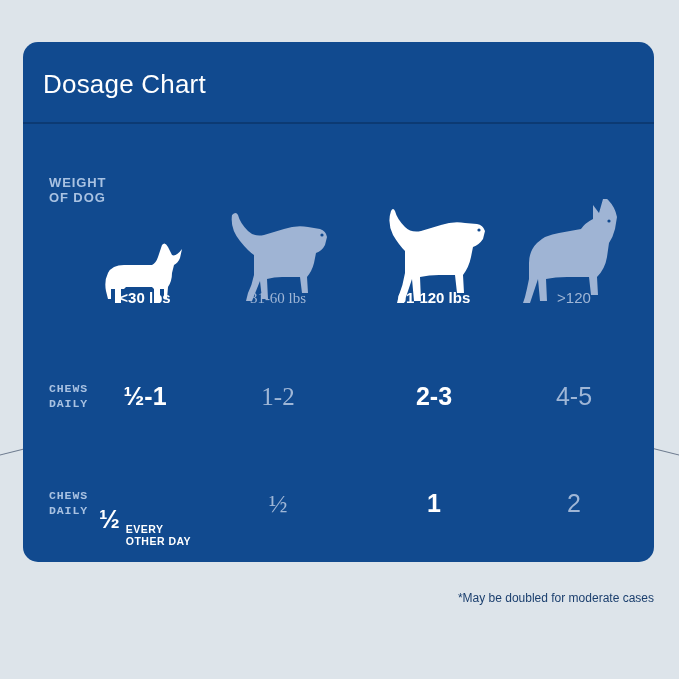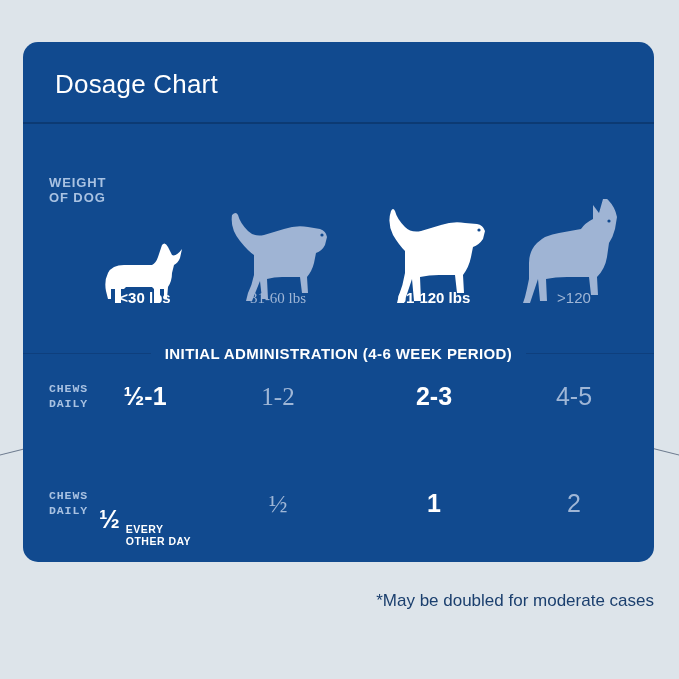--- a/index.html
+++ b/index.html
@@ -48,21 +48,21 @@
     border-radius: 15px;
     box-sizing: border-box;
     overflow: hidden;
   }
 
   .card-title {
     color: #ffffff;
     font-size: 26px;
     font-weight: 400;
     letter-spacing: .2px;
-    padding: 27px 0 0 32px;
+    padding: 27px 0 0 20px;
   }
 
   .title-rule {
     margin-top: 22px;
     height: 2px;
     background: #0c3a73;
   }
 
   
   .weight-label {
@@ -163,21 +163,21 @@
     line-height: 12px;
     color: #ffffff;
     margin-top: 32px;
   }
 
   .footnote {
     position: absolute;
     right: 25px;
     top: 591px;
     color: #1b3f6e;
-    font-size: 17px;
+    font-size: 12px;
   }
 </style>
 </head>
 <body>
 
 <div class="deco-line left"></div>
 <div class="deco-line right"></div>
 
 <div class="card">
 
@@ -228,25 +228,20 @@
       <span class="weight-value subtle">31-60 lbs</span>
     </div>
     <div class="col c3">
       <span class="weight-value emph">61-120 lbs</span>
     </div>
     <div class="col c4">
       <span class="weight-value subtle">&gt;120</span>
     </div>
   </div>
 
-  <div class="section-head" style="top:303px;">
-    <div class="rule"></div>
-    <div class="text">INITIAL ADMINISTRATION (4-6 WEEK PERIOD)</div>
-    <div class="rule"></div>
-  </div>
 
   <div class="chews-label" style="top:339px;">
     <div>CHEWS</div>
     <div>DAILY</div>
   </div>
 
   <div class="cols dose-row" style="top:342px;">
     <div class="col c1">
       <span class="dose emph">½-1</span>
     </div>

